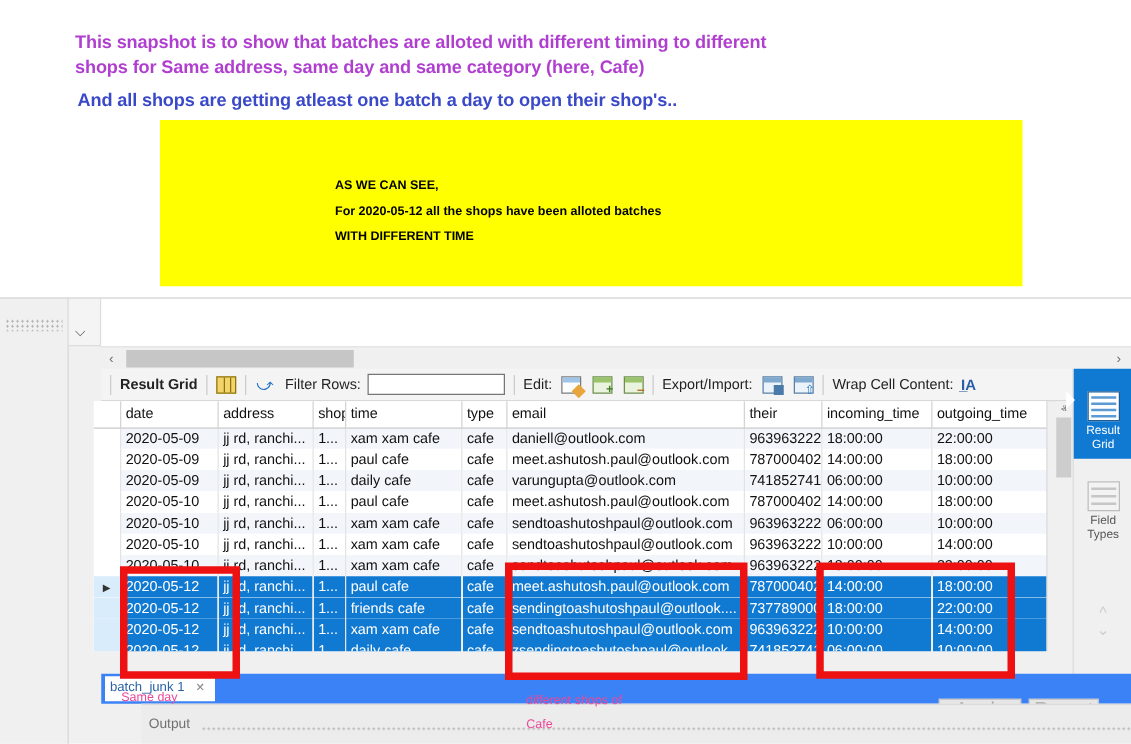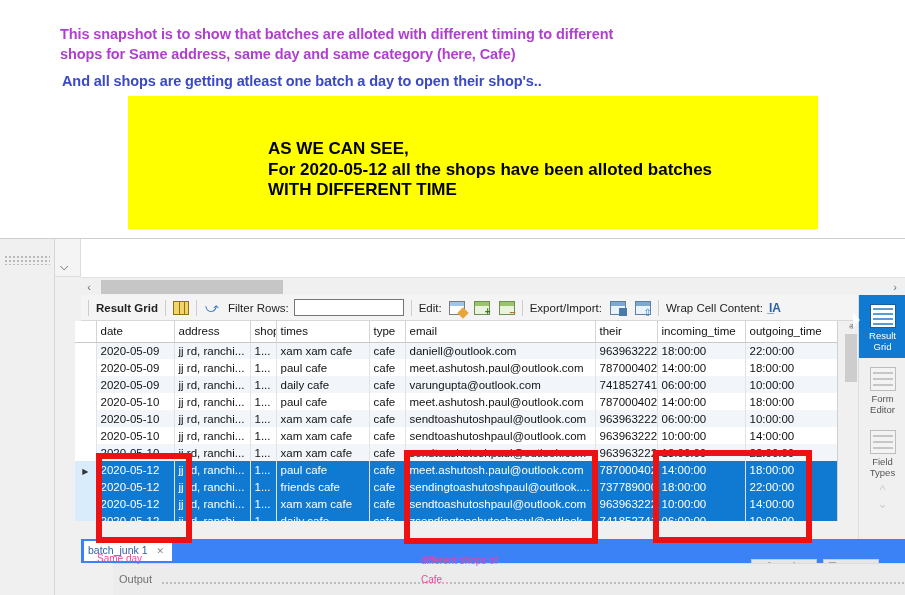--- a/index.html
+++ b/index.html
@@ -29,21 +29,21 @@
     position: absolute;
     left: 128px; top: 96px;
     width: 690px; height: 133px;
     background: #ffff00;
   }
   #yellow-text {
     position: absolute;
     left: 268px; top: 139px;
     color: #000;
     font-weight: bold;
-    font-size: 17px;
+    font-size: 10px;
     line-height: 20.5px;
     white-space: pre-line;
   }
 
   
   #wb-window {
     position: absolute;
     left: 0; top: 238px;
     width: 905px; height: 357px;
     background: #f0f0f0;
@@ -162,21 +162,21 @@
   }
   #vscroll .vs-arrow { width:14px; height:13px; text-align:center; font-size:9px; color:#6d6d6d; line-height:13px;}
   #vs-down { position:absolute; bottom:0; }
   #vs-thumb { position:absolute; top:13px; left:1px; width:12px; height:48px; background:#cdcdcd; }
 
   
   #side-panel {
     position: absolute; left: 858px; top: 56px; width: 47px; height: 245px;
     background: #f0f0f0; border-left: 1px solid #dcdcdc;
   }
-  .side-item { width: 47px; padding-top: 9px; text-align:center; position:relative; }
+  .side-item { width: 47px; padding-top: 18px; text-align:center; position:relative; }
   .side-item.active { background: #1079d2; }
   .side-item.active .side-label { color:#ffffff; }
   .side-label { font-size: 9.5px; line-height: 11px; color:#555; padding: 2px 0 6px 0; }
   .side-glyph {
     width: 26px; height: 24px; margin: 0 auto; background:#ffffff;
     border:1px solid #7d7d7d; position:relative;
   }
   .side-item.active .side-glyph { background:#ffffff; border-color:#1e5c95; }
   .side-glyph .g-row { position:absolute; left:2px; right:2px; height:2px; background:#5b9bd5; }
   .side-glyph.dim { background:#f3f3f3; border-color:#bdbdbd; }
@@ -303,21 +303,21 @@
     </div>
 
     <div id="grid-wrap">
       <table id="result-table">
         <thead>
           <tr>
             <th class="rowmark"></th>
             <th class="c-date">date</th>
             <th class="c-addr">address</th>
             <th class="c-shop">shop</th>
-            <th class="c-name">times</th>
+            <th class="c-name">time</th>
             <th class="c-type">type</th>
             <th class="c-email">email</th>
             <th class="c-phone">their</th>
             <th class="c-in">incoming_time</th>
             <th class="c-out">outgoing_time</th>
           </tr>
         </thead>
         <tbody id="result-body">
             <tr class="alt">
               <td class="rowmark"></td>
@@ -472,29 +472,20 @@
         </div>
         <div class="side-label" style="white-space:pre-line">Result
 Grid</div>
       </div>
       <div class="side-item">
         <div class="side-glyph dim">
           <span class="g-row" style="top:4px"></span>
             <span class="g-row" style="top:10px"></span>
             <span class="g-row" style="top:16px"></span>
         </div>
-        <div class="side-label" style="white-space:pre-line">Form
-Editor</div>
-      </div>
-      <div class="side-item">
-        <div class="side-glyph dim">
-          <span class="g-row" style="top:4px"></span>
-            <span class="g-row" style="top:10px"></span>
-            <span class="g-row" style="top:16px"></span>
-        </div>
         <div class="side-label" style="white-space:pre-line">Field
 Types</div>
       </div>
       <div id="side-spin">^<br>⌄</div>
     </div>
 
     <div id="tab-row">
       <div id="result-tab">
         <span>batch_junk 1</span>
         <span class="close-x">✕</span>

